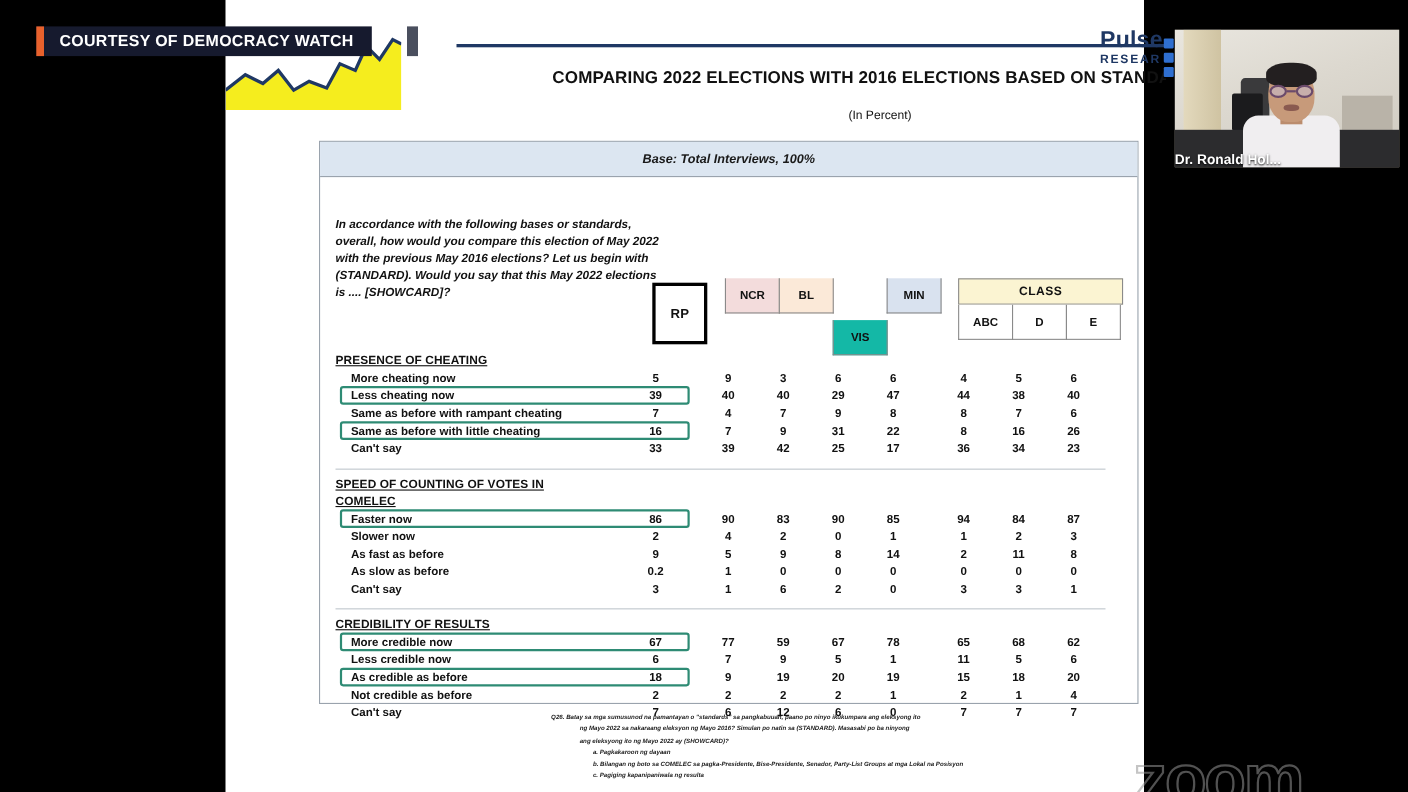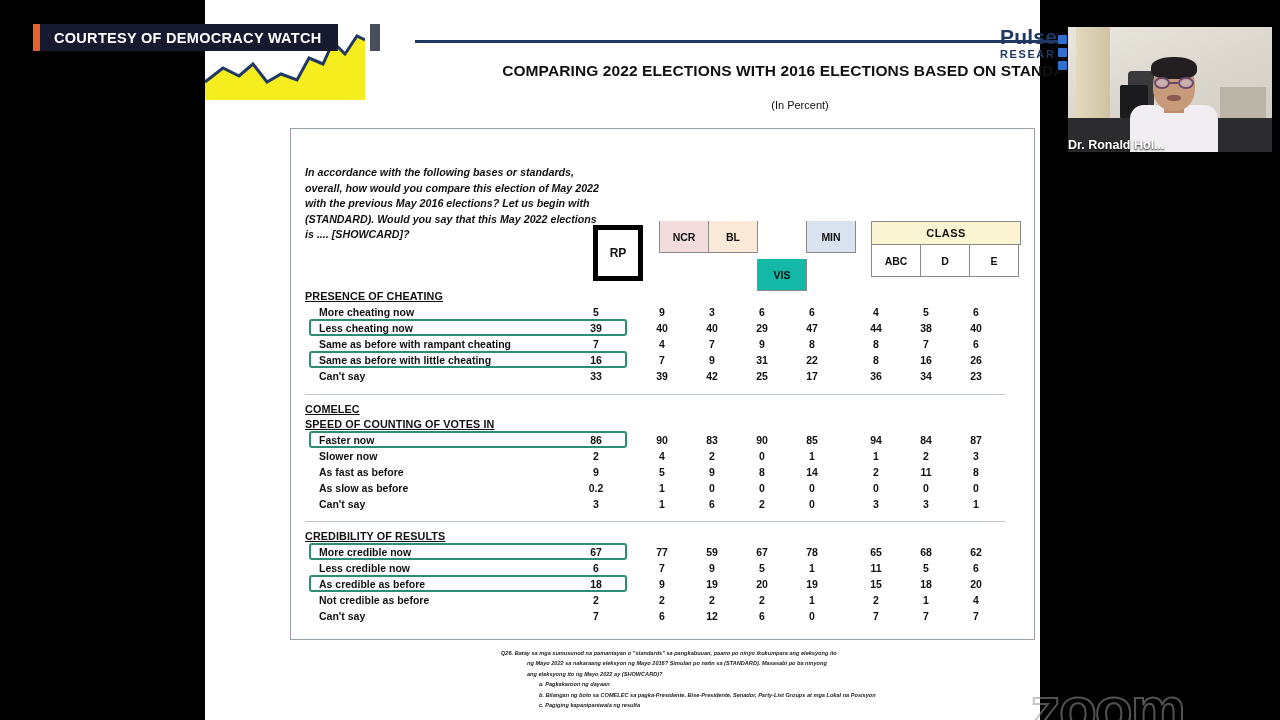--- a/index.html
+++ b/index.html
@@ -45,21 +45,21 @@
   }
 
   
   .headzone { position: relative; height: 160px; }
   .qtext {
     position: absolute; left: 14px; top: 36px; width: 300px;
     font-size: 10.7px; font-style: italic; font-weight: bold; color: #111; line-height: 15.6px;
   }
   .rp-cell {
     position: absolute; left: 302px; top: 96px; width: 50px; height: 56px;
-    border: 5px solid #000000; background: #fff;
+    border: 3px solid #000000; background: #fff;
     display: flex; align-items: center; justify-content: center;
     font-size: 12px; font-weight: bold; color: #111;
   }
   .grp { position: absolute; }
   .grp-title {
     height: 24px; border: 1px solid #8a8a8a; display: flex; align-items: center; justify-content: center;
     font-size: 11px; font-weight: bold; color: #111; letter-spacing: .4px;
   }
   .grp-cols { display: flex; }
   .grp-cols .c {
@@ -190,20 +190,21 @@
     </div>
   </div>
 
   <div class="pulse-logo">
     <div class="p1">Pulse</div>
     <div class="p2">RESEAR</div>
   </div>
 
   <div id="tableframe">
 
+    <div class="base-bar">Base: Total Interviews, 100%</div>
 
     <div class="headzone">
       <div class="qtext">In accordance with the following bases or standards, overall, how would you compare this election of May 2022 with the previous May 2016 elections? Let us begin with (STANDARD). Would you say that this May 2022 elections is .... [SHOWCARD]?</div>
 
       <div class="rp-cell">RP</div>
 
       <div class="grp" id="grp-location">
         <div class="grp-cols">
           <div class="c" style="background:#f3dcdc;">NCR</div>
           <div class="c" style="background:#fbe9d8;">BL</div>
@@ -277,22 +278,22 @@
             <div class="v v0">39</div>
             <div class="v v1">42</div>
             <div class="v v2">25</div>
             <div class="v v3">17</div>
             <div class="v v4">36</div>
             <div class="v v5">34</div>
             <div class="v v6">23</div>
           </div>
         </div>
         <div class="section" style="position: absolute; left: 0px; right: 0px; top: 113px;">
+          <div class="sec-head">SPEED OF COUNTING OF VOTES IN</div>
           <div class="sec-head">COMELEC</div>
-          <div class="sec-head">SPEED OF COUNTING OF VOTES IN</div>
           <div class="row">
             <div class="hl-box"></div>
             <div class="label">Faster now</div>
             <div class="rp">86</div>
             <div class="v v0">90</div>
             <div class="v v1">83</div>
             <div class="v v2">90</div>
             <div class="v v3">85</div>
             <div class="v v4">94</div>
             <div class="v v5">84</div>

